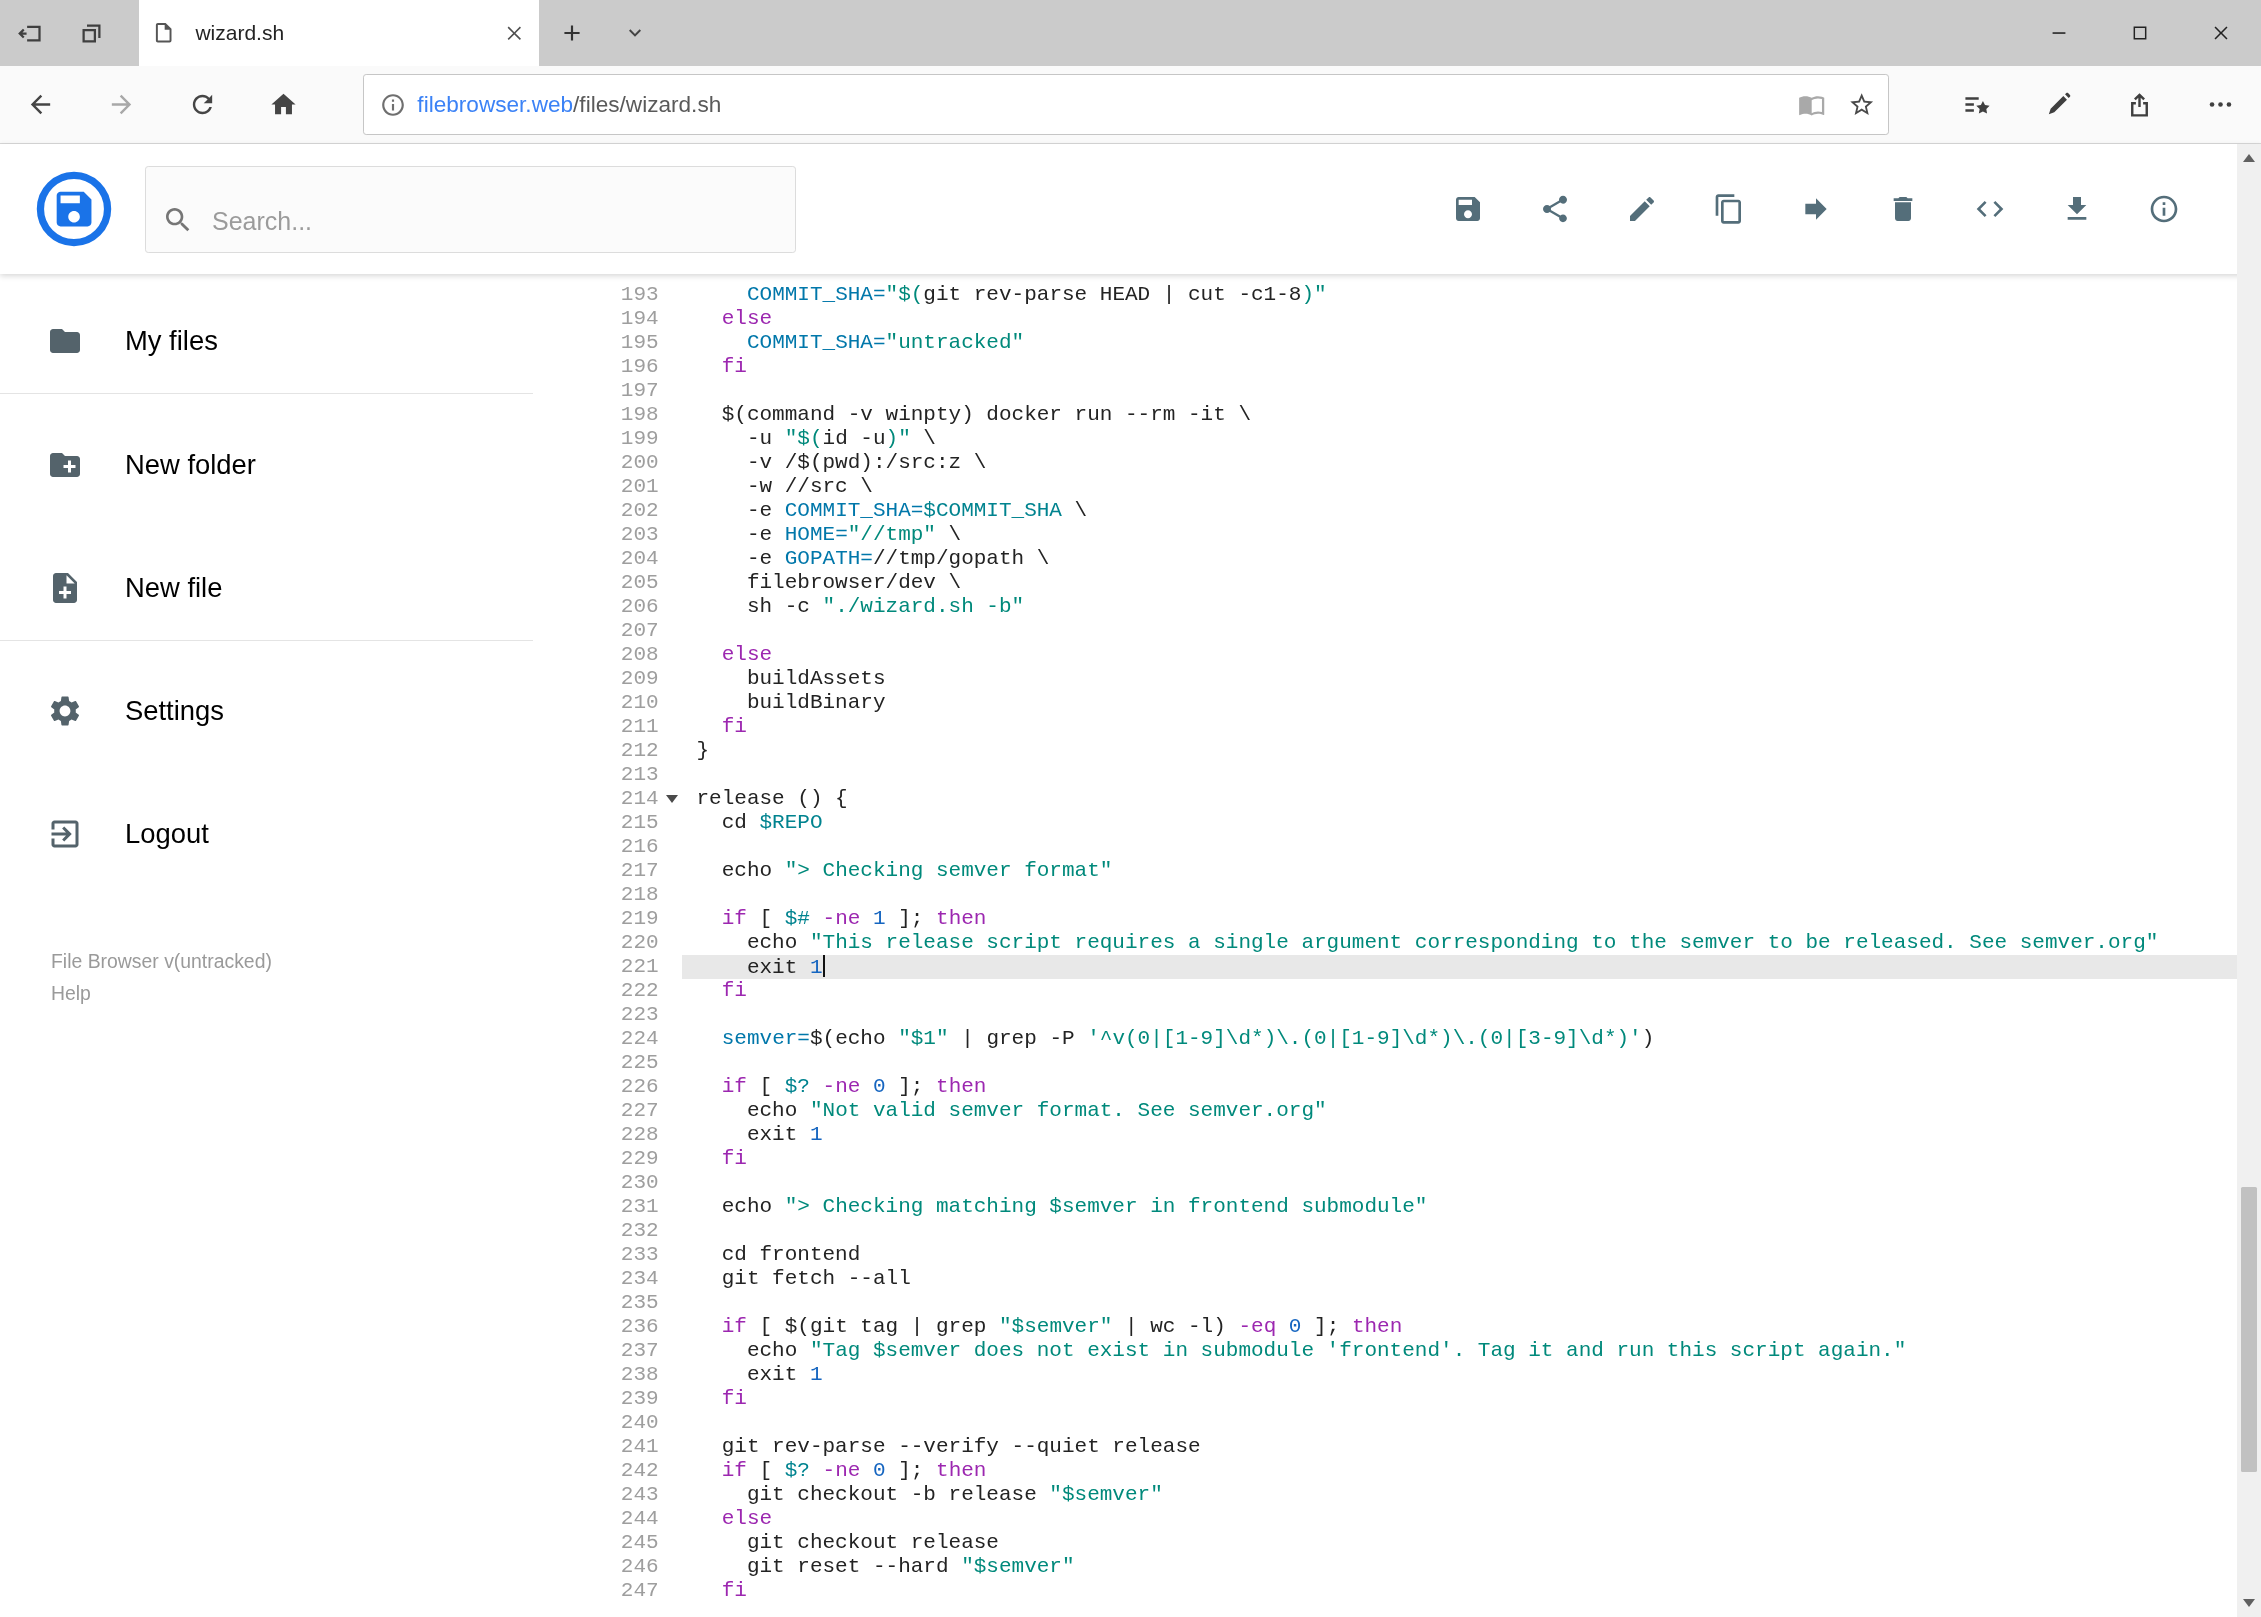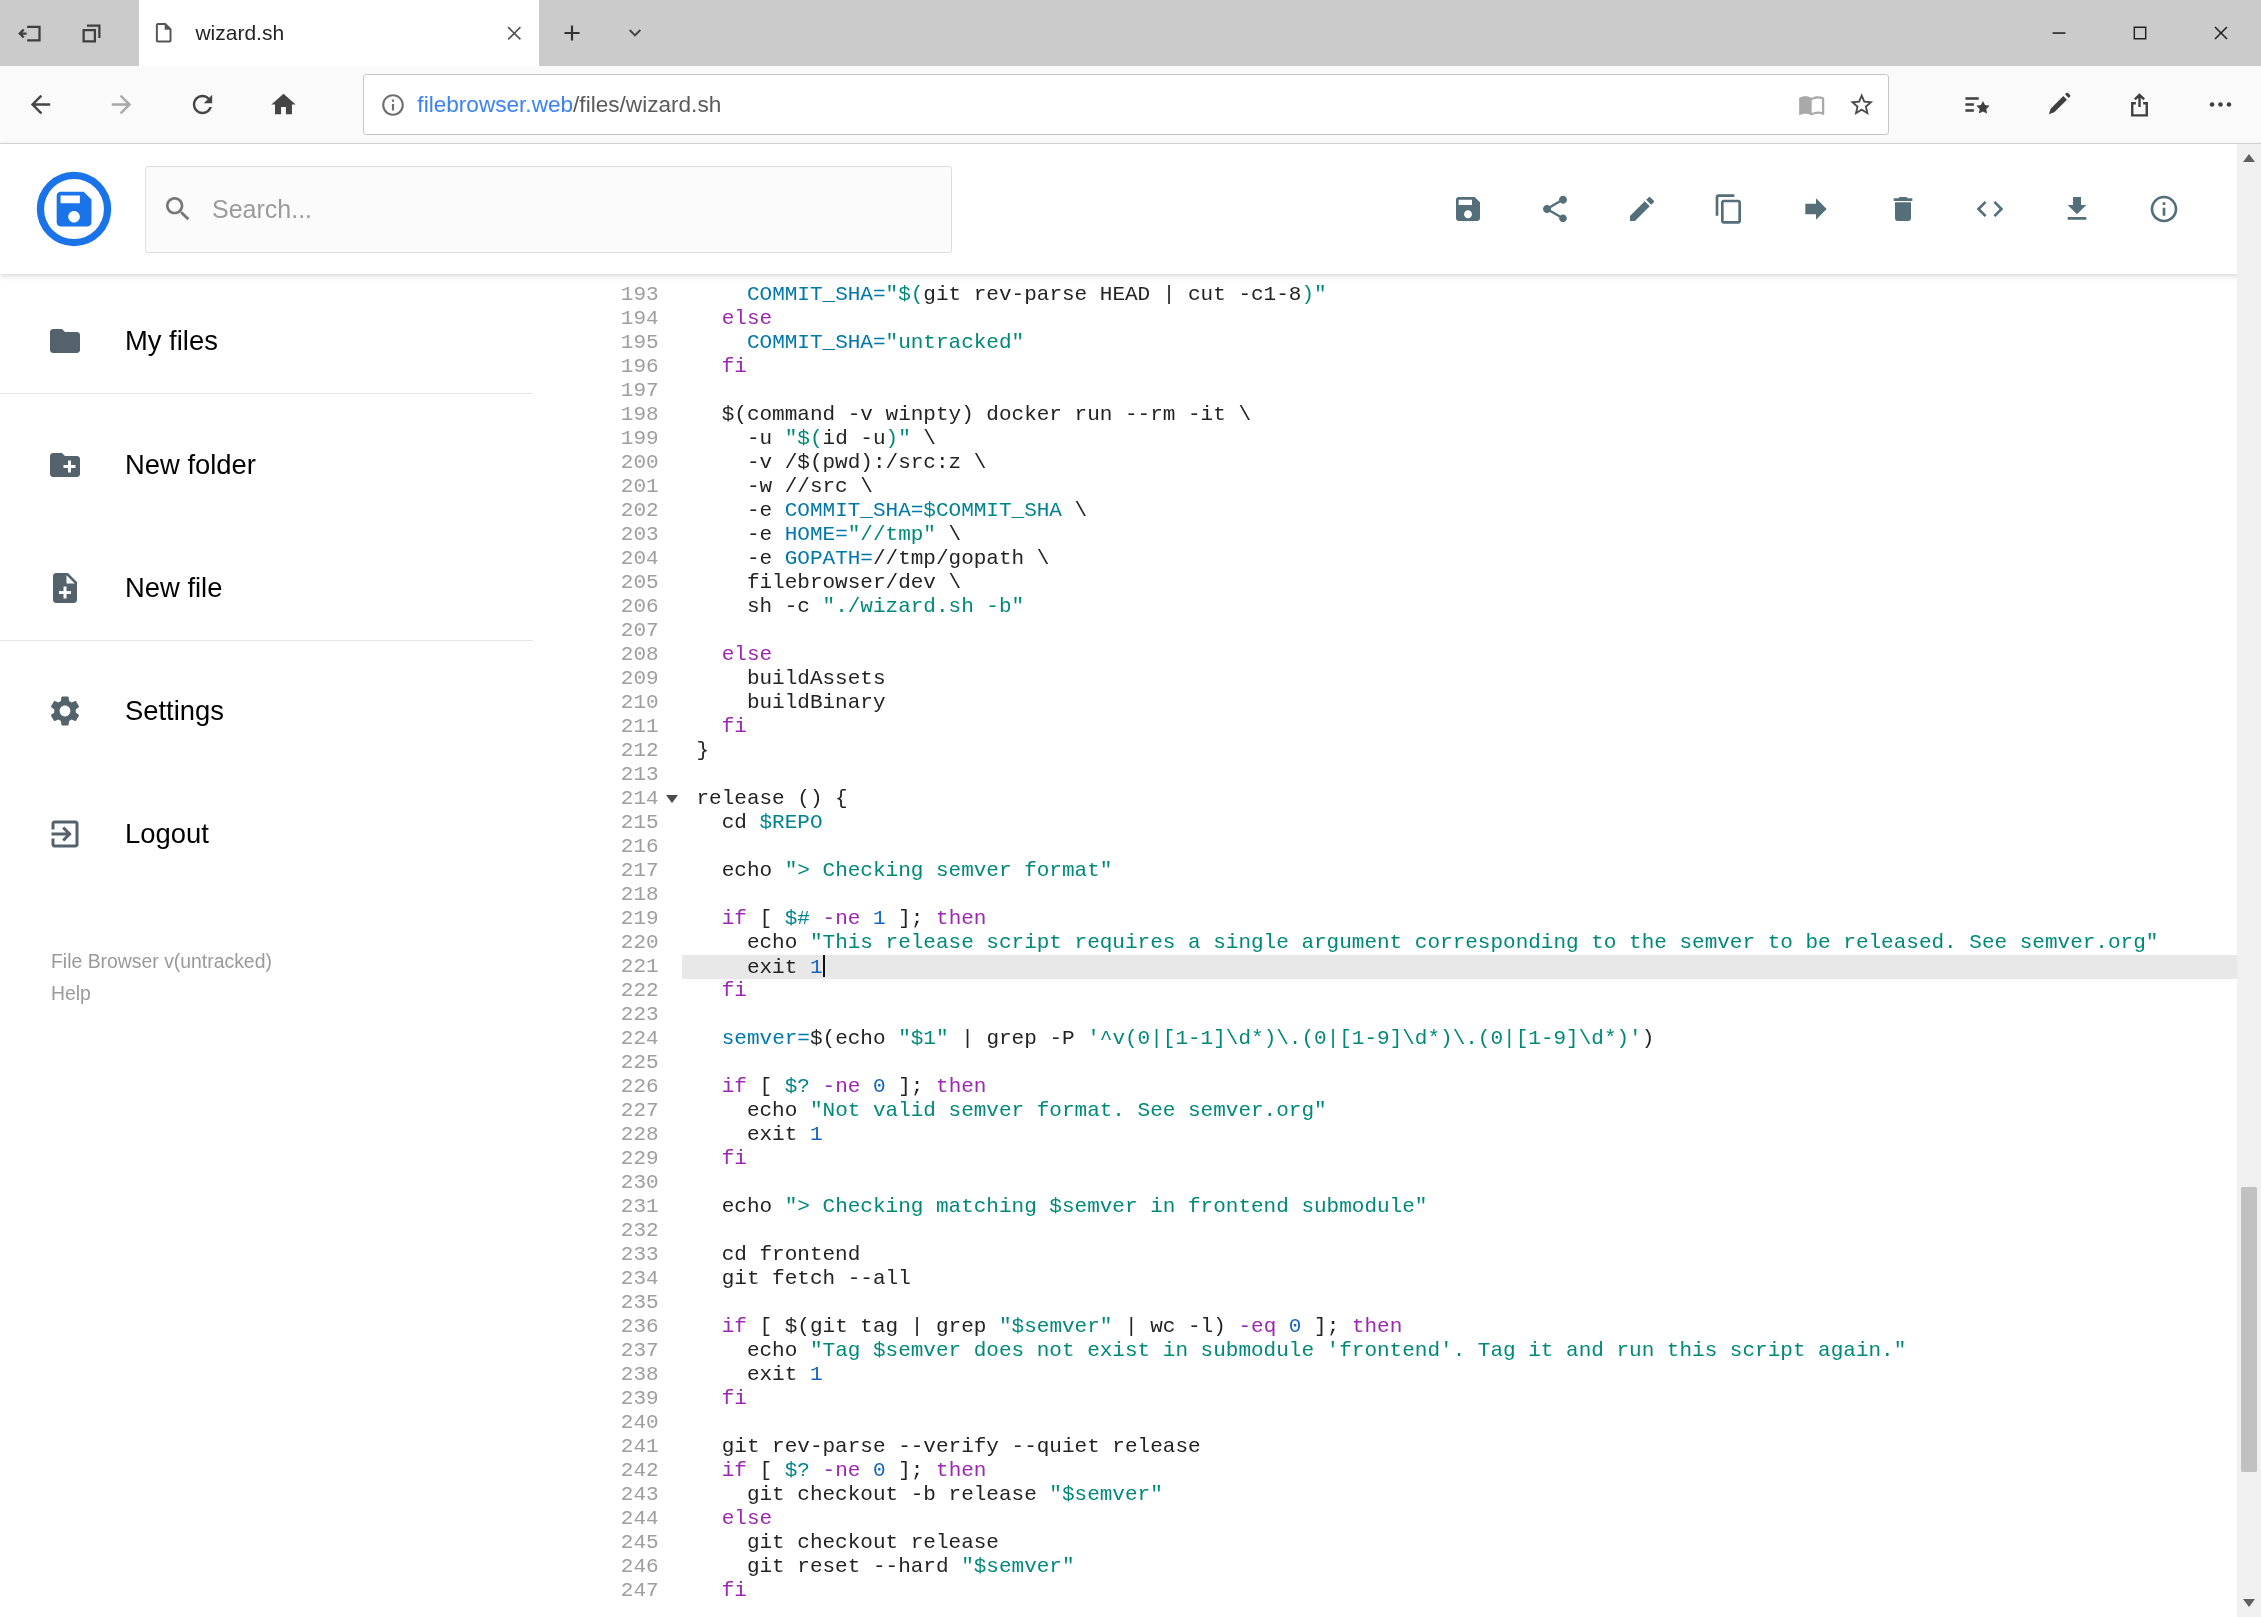--- a/index.html
+++ b/index.html
@@ -41,21 +41,21 @@
   .addr-icon svg{width:27.4px;height:27.4px}
   .addr-icon.reading{color:#a9a9a9}
   .toolbar-btn{width:81px;height:77px;display:flex;align-items:center;justify-content:center;color:#3f3f3f}
   .toolbar-btn svg{width:29px;height:29px}
   .toolbar-btn.first{margin-left:48px}
 
   
   .app-header{position:absolute;top:144px;left:0;width:100%;height:130px;background:#fff;box-shadow:0 2.4px 5.7px rgba(0,0,0,.16);display:flex;align-items:center;z-index:5}
   .logo{margin-left:36px;width:76px;height:76px}
   .logo svg{width:76px;height:76px}
-  .search{margin-left:33px;width:807px;height:87px;background:#fbfbfb;border:0.8px solid #dcdcdc;border-radius:3.2px;display:flex;align-items:center;padding:4px 16px}
+  .search{margin-left:33px;width:651px;height:87px;background:#fbfbfb;border:0.8px solid #dcdcdc;border-radius:3.2px;display:flex;align-items:flex-end;padding:16px 16px}
   .search-icon{width:32px;height:32px;color:#767676}
   .search-icon svg{width:32px;height:32px}
   .search input{border:0;outline:0;background:transparent;font-size:25px;color:#333;margin-left:18px;width:694px;font-family:"Liberation Sans",sans-serif}
   .search input::placeholder{color:#9b9b9b}
   .actions{margin-left:auto;margin-right:81px;display:flex;align-items:center;gap:55px}
   .action-btn{width:32px;height:32px;color:#546e7a;background:none;border:0;padding:0;cursor:pointer}
   .action-btn svg{width:32px;height:32px}
 
   
   .sidebar{position:absolute;top:274px;left:0;width:533px;bottom:0;background:#fff}
@@ -450,21 +450,21 @@
         <div class="line-row">
           <div class="gutter-cell">222</div>
           <div class="code-cell">  <span class="tk-k">fi</span></div>
         </div>
         <div class="line-row">
           <div class="gutter-cell">223</div>
           <div class="code-cell"></div>
         </div>
         <div class="line-row">
           <div class="gutter-cell">224</div>
-          <div class="code-cell">  <span class="tk-d">semver=</span>$(echo <span class="tk-s">"$1"</span> | grep -P <span class="tk-s">'^v(0|[1-1]\d*)\.(0|[1-9]\d*)\.(0|[1-9]\d*)'</span>)</div>
+          <div class="code-cell">  <span class="tk-d">semver=</span>$(echo <span class="tk-s">"$1"</span> | grep -P <span class="tk-s">'^v(0|[1-9]\d*)\.(0|[1-9]\d*)\.(0|[3-9]\d*)'</span>)</div>
         </div>
         <div class="line-row">
           <div class="gutter-cell">225</div>
           <div class="code-cell"></div>
         </div>
         <div class="line-row">
           <div class="gutter-cell">226</div>
           <div class="code-cell">  <span class="tk-k">if</span> [ <span class="tk-v">$?</span> <span class="tk-k">-ne</span> <span class="tk-n">0</span> ]; <span class="tk-k">then</span></div>
         </div>
         <div class="line-row">

